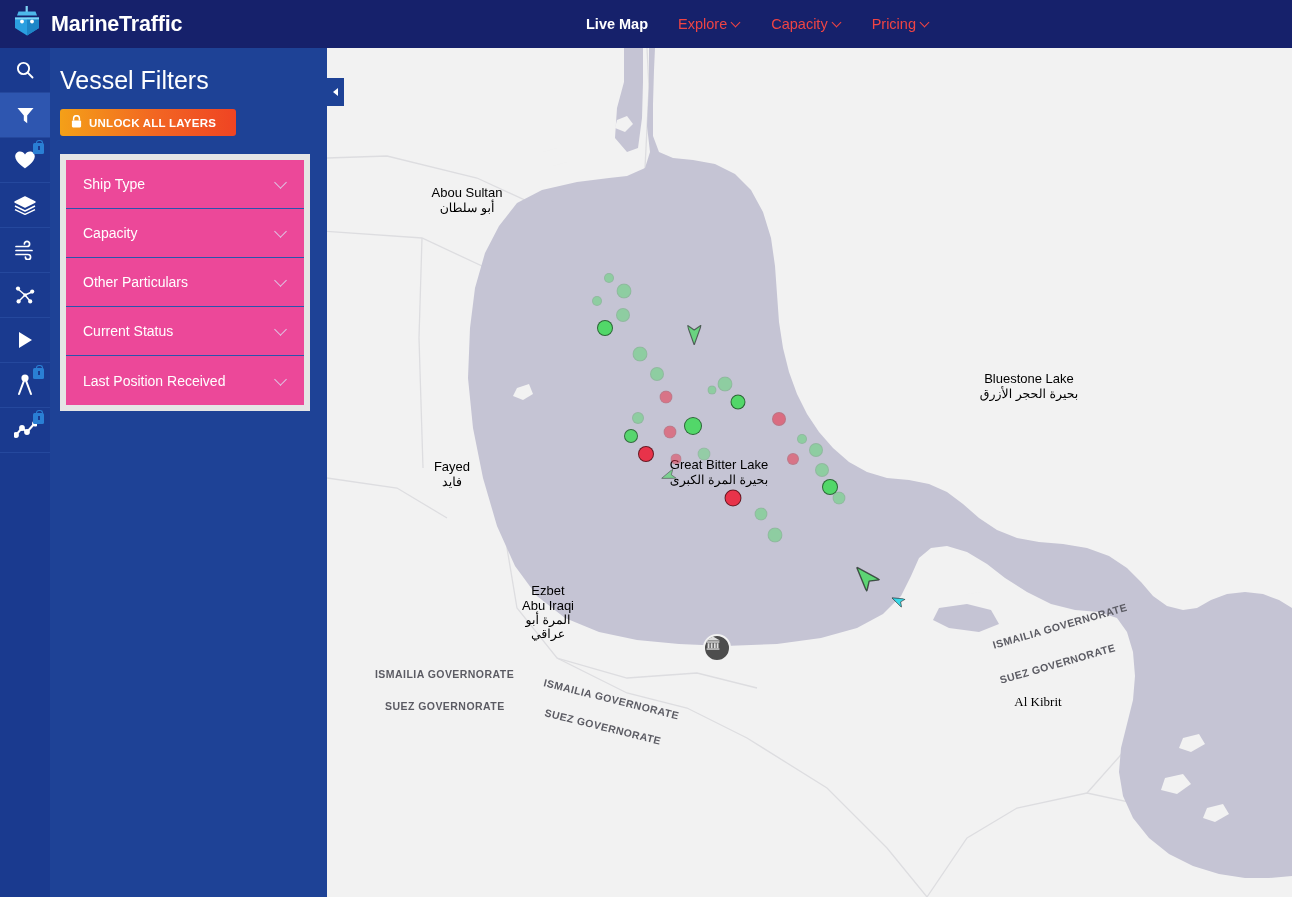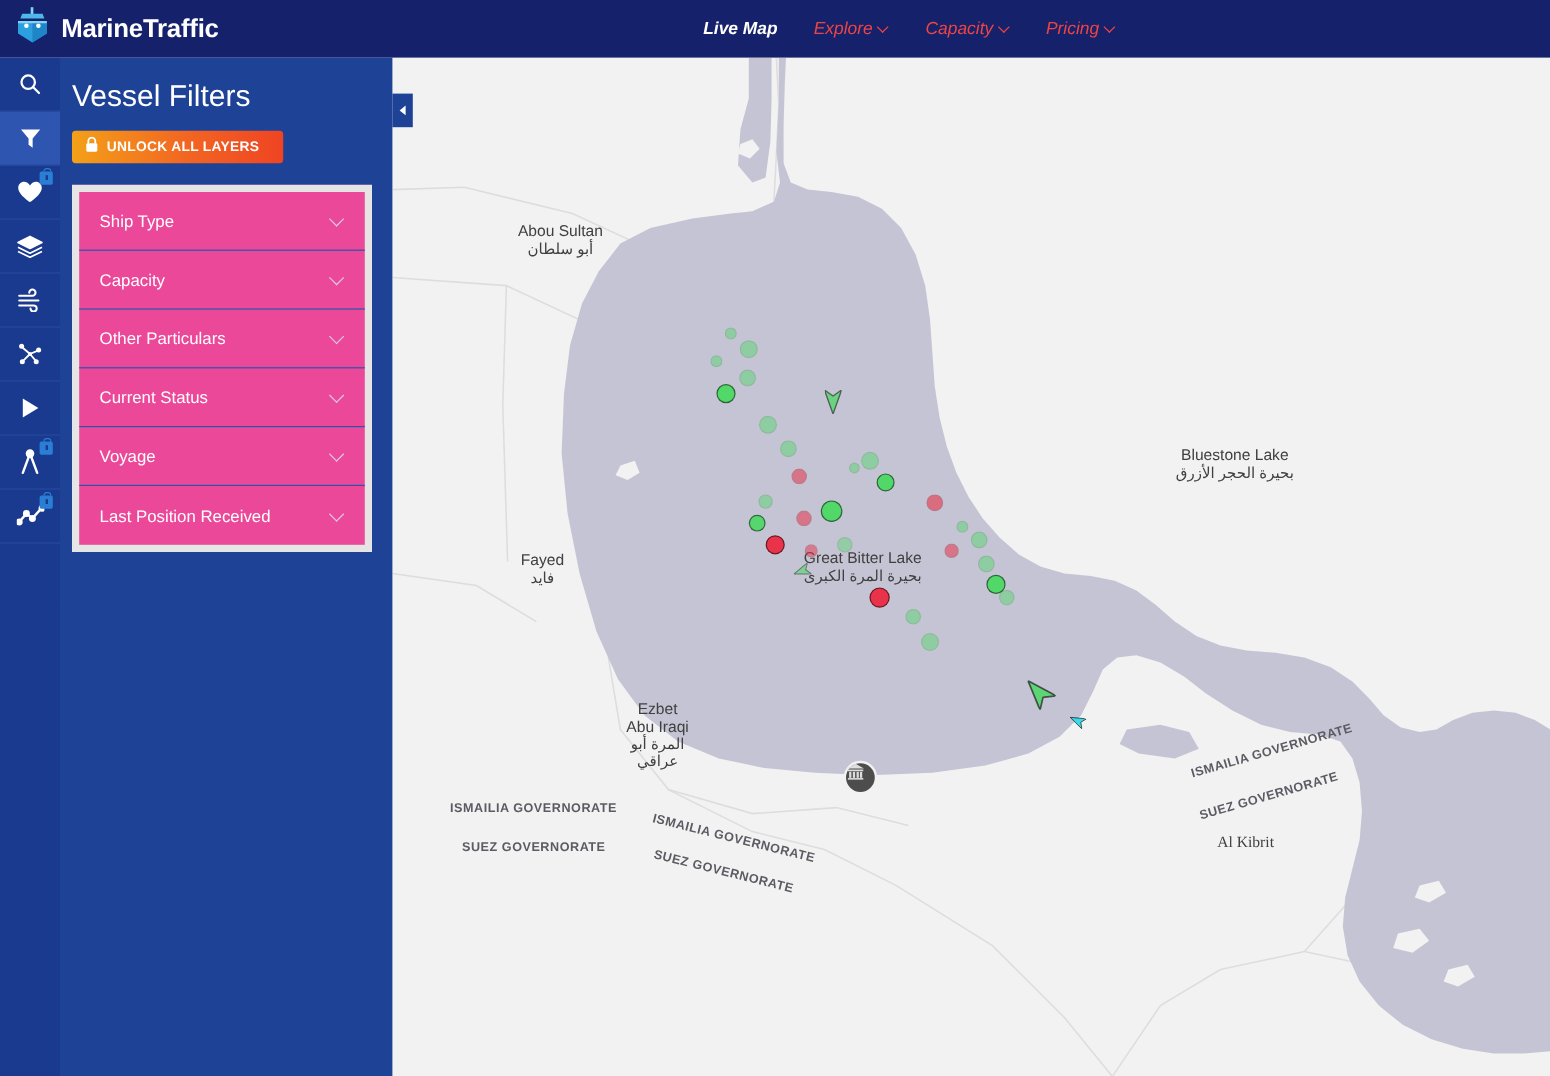--- a/index.html
+++ b/index.html
@@ -11,21 +11,21 @@
   }
   #app { position: relative; width: 1292px; height: 796px; }
 
   
   #header {
     position: absolute; top: 0; left: 0; width: 1292px; height: 48px;
     background: #16216b; display: flex; align-items: center; z-index: 40;
   }
   #brand { display: flex; align-items: center; padding-left: 12px; gap: 9px; }
   #brand-name { color: #ffffff; font-size: 21.5px; font-weight: bold; letter-spacing: -0.2px; }
-  #nav { position: absolute; left: 586px; top: 0; height: 48px; display: flex; align-items: center; gap: 30px; font-style: italic; }
+  #nav { position: absolute; left: 586px; top: 0; height: 48px; display: flex; align-items: center; gap: 30px; }
   .nav-item { color: #ef4444; font-size: 14.5px; display: flex; align-items: center; gap: 5px; cursor: pointer; white-space: nowrap; }
   .nav-item.active { color: #ffffff; font-weight: bold; }
   .caret { display: inline-block; width: 9px; height: 9px; position: relative; }
   .caret::after {
     content: ''; position: absolute; left: 0; top: -1px;
     width: 6px; height: 6px;
     border-right: 1.6px solid currentColor; border-bottom: 1.6px solid currentColor;
     transform: rotate(45deg);
   }
 
@@ -98,21 +98,21 @@
   }
 
   
   #map {
     position: absolute; left: 327px; top: 48px; width: 965px; height: 849px;
     background: #f2f2f2; overflow: hidden; cursor: grab; z-index: 10;
   }
   #map svg { position: absolute; left: 0; top: 0; }
 
   .map-label {
-    position: absolute; color: #404040; font-size: 13px;
+    position: absolute; color: #000000; font-size: 13px;
     text-align: center; line-height: 1.12; white-space: nowrap;
     pointer-events: none; transform: translateX(-50%);
   }
   .map-label .ar { font-size: 12.5px; display: block; }
   .gov-label {
     position: absolute; color: #5b5b63; font-size: 10.5px; font-weight: bold;
     letter-spacing: 0.45px; white-space: nowrap; pointer-events: none;
     transform-origin: left center;
   }
 
@@ -258,24 +258,20 @@
         <div class="filter-row">
           <span class="filter-label">Capacity</span>
           <span class="chev"></span>
         </div>
         <div class="filter-row">
           <span class="filter-label">Other Particulars</span>
           <span class="chev"></span>
         </div>
         <div class="filter-row">
           <span class="filter-label">Current Status</span>
-          <span class="chev"></span>
-        </div>
-        <div class="filter-row">
-          <span class="filter-label">Voyage</span>
           <span class="chev"></span>
         </div>
         <div class="filter-row">
           <span class="filter-label">Last Position Received</span>
           <span class="chev"></span>
         </div>
       </div>
   </div>
 
   <div id="collapse-tab"></div>

